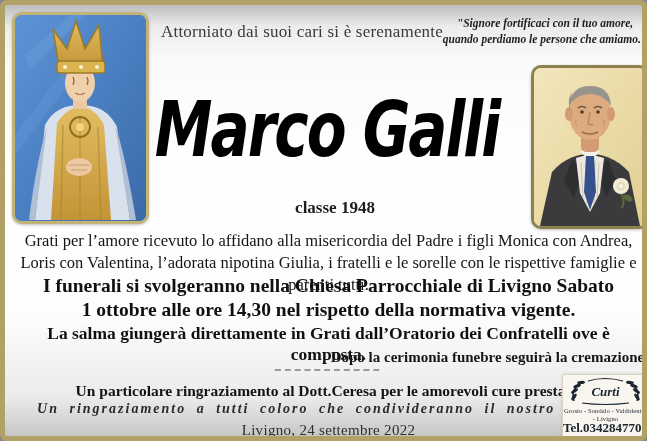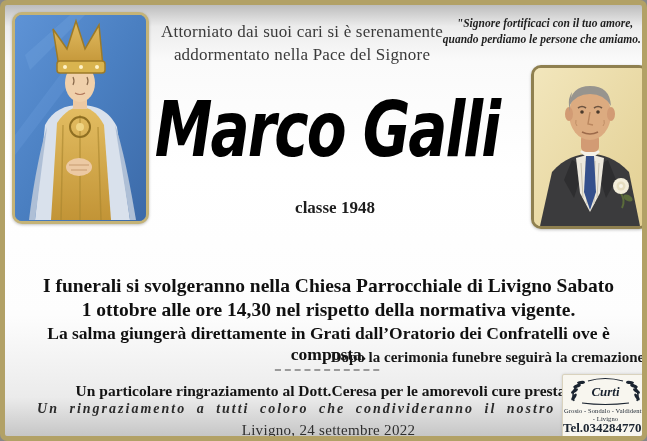--- a/index.html
+++ b/index.html
@@ -123,21 +123,20 @@
       <path d="M44 52 L38 14 L52 34 L61 6 L70 34 L84 10 L88 52 Z" fill="url(#gold)" stroke="#9c7a28" stroke-width="1.5"></path>
       <rect x="42" y="46" width="48" height="12" rx="3" fill="#d9b44f" stroke="#9c7a28" stroke-width="1.5"></rect>
       <circle cx="50" cy="52" r="2" fill="#fff3c9"></circle>
         <circle cx="66" cy="52" r="2" fill="#fff3c9"></circle>
         <circle cx="82" cy="52" r="2" fill="#fff3c9"></circle>
     </svg>
   </div>
 
   <div class="abs intro">
     <div>Attorniato dai suoi cari si è serenamente</div>
-    <div>addormentato nella Pace del Signore</div>
   </div>
 
   <div class="abs quote">
     <div>"Signore fortificaci con il tuo amore,</div>
     <div>quando perdiamo le persone che amiamo."</div>
   </div>
 
   <div class="abs portrait">
     <svg viewBox="0 0 112 158" preserveAspectRatio="none">
       <defs>
@@ -180,20 +179,24 @@
       <circle cx="87" cy="118" r="8" fill="#f3eeda"></circle>
       <circle cx="87" cy="118" r="4.5" fill="#e6dec0"></circle>
       <circle cx="87" cy="118" r="2" fill="#f8f5e8"></circle>
     </svg>
   </div>
 
   <div class="abs name">Marco Galli</div>
 
   <div class="abs classe">classe 1948</div>
 
+  <div class="abs para family">
+    <div>Grati per l’amore ricevuto lo affidano alla misericordia del Padre i figli Monica con Andrea,</div>
+    <div>Loris con Valentina, l’adorata nipotina Giulia, i fratelli e le sorelle con le rispettive famiglie e parenti tutti.</div>
+  </div>
 
   <div class="abs para funeral">
     <div>I funerali si svolgeranno nella Chiesa Parrocchiale di Livigno Sabato</div>
     <div>1 ottobre alle ore 14,30 nel rispetto della normativa vigente.</div>
   </div>
 
   <div class="abs para salma">La salma giungerà direttamente in Grati dall’Oratorio dei Confratelli ove è composta.</div>
 
   <div class="abs para cremazione">Dopo la cerimonia funebre seguirà la cremazione.</div>
 

